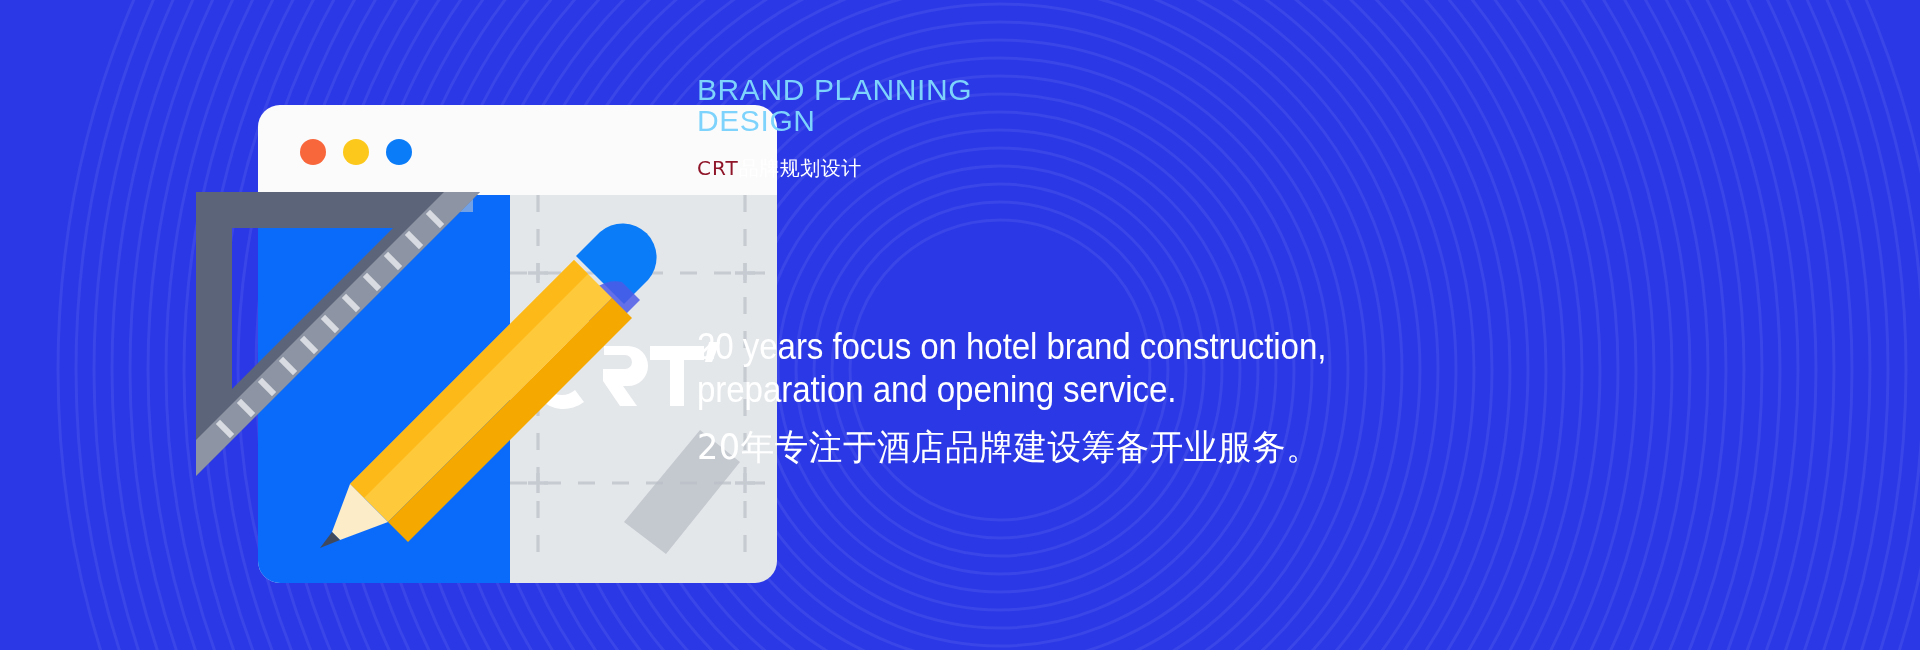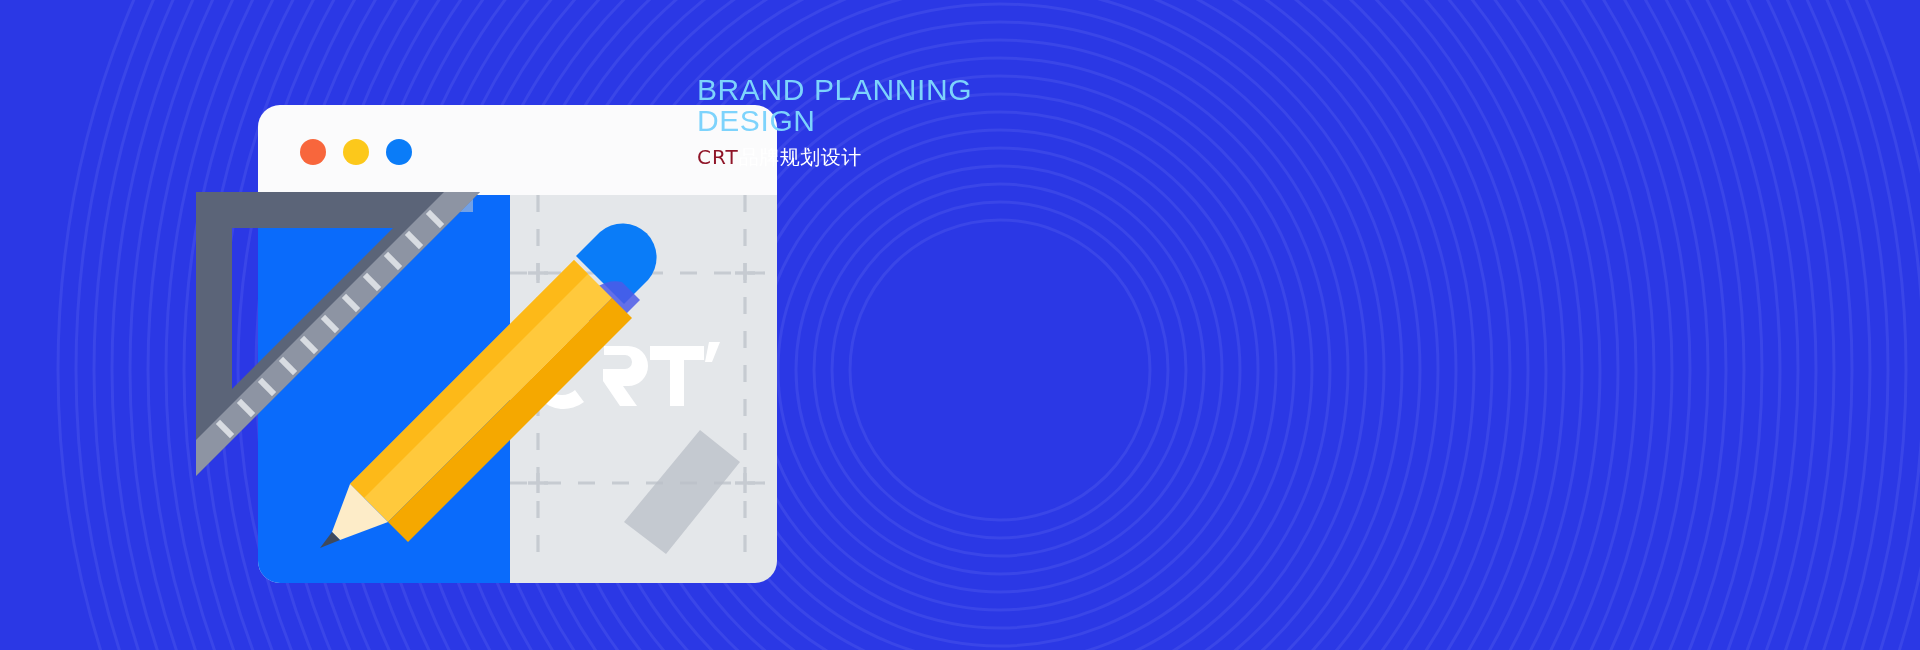--- a/index.html
+++ b/index.html
@@ -57,21 +57,21 @@
   .heading-en {
     color: #7dd3fc;
     font-size: 30px;
     line-height: 31px;
     letter-spacing: 0.6px;
     font-weight: 400;
     white-space: pre-line;
     font-family: "Liberation Sans", "DejaVu Sans", sans-serif;
   }
   .heading-cn {
-    margin-top: 9px;
+    margin-top: 20px;
     font-size: 20px;
     line-height: 24px;
     letter-spacing: 0.5px;
     font-family: "DejaVu Sans", "Liberation Sans", sans-serif;
   }
   .heading-cn .brand {
     color: #8f1528;
     letter-spacing: 1px;
   }
   .heading-cn .cn {
@@ -270,15 +270,20 @@
   <div id="copy">
 
     <div class="heading-block">
       <div class="heading-en">BRAND PLANNING
 DESIGN</div>
       <div class="heading-cn">
         <span class="brand">CRT</span><span class="cn">品牌规划设计</span>
       </div>
     </div>
 
+    <div class="tagline-block">
+      <div class="tagline-en">20 years focus on hotel brand construction,
+preparation and opening service.</div>
+      <div class="tagline-cn">20年专注于酒店品牌建设筹备开业服务。</div>
+    </div>
 
   </div>
 </div>
 
 </body></html>

